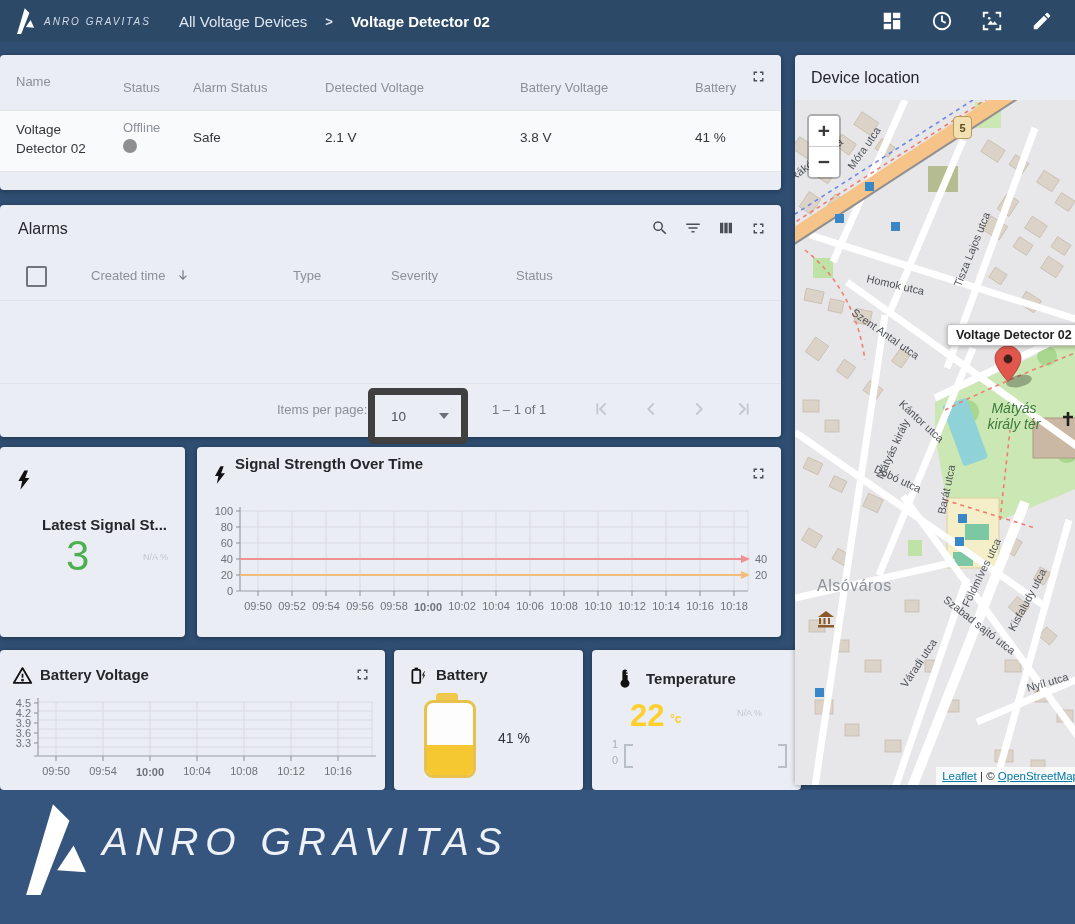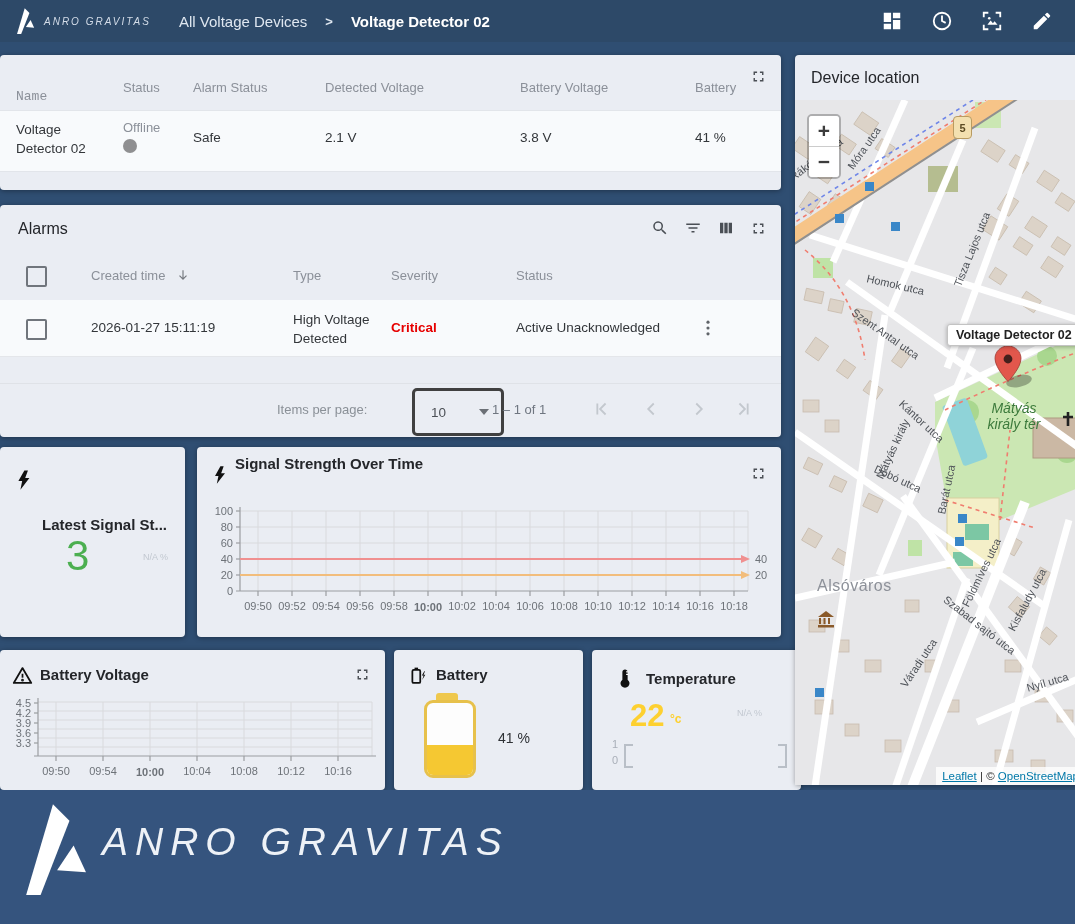--- a/index.html
+++ b/index.html
@@ -61,21 +61,21 @@
     <svg width="22" height="22" viewBox="0 0 24 24" fill="#fff">
       <path d="M3 17.25V21h3.75L17.81 9.94l-3.75-3.75L3 17.25zM20.71 7.04a1 1 0 0 0 0-1.41l-2.34-2.34a1 1 0 0 0-1.41 0l-1.83 1.83 3.75 3.75 1.83-1.83z"></path>
     </svg>
   </div>
 </div>
 
 <div class="card" style="left:0;top:55px;width:781px;height:135px;">
   <svg class="abs fs-ic" style="right:14px;top:13px;" width="17" height="17" viewBox="0 0 24 24" fill="#4a4f55">
     <path d="M7 14H5v5h5v-2H7v-3zM5 10h2V7h3V5H5v5zm12 7h-3v2h5v-5h-2v3zM14 5v2h3v3h2V5h-5z"></path>
   </svg>
-  <div class="abs hdr-txt" style="left:16px;top:34px;font-family:Liberation Mono, monospace;">Name</div>
+  <div class="abs hdr-txt" style="left:16px;top:19px;">Name</div>
   <div class="abs hdr-txt" style="left:123px;top:25px;">Status</div>
   <div class="abs hdr-txt" style="left:193px;top:25px;">Alarm Status</div>
   <div class="abs hdr-txt" style="left:325px;top:25px;">Detected Voltage</div>
   <div class="abs hdr-txt" style="left:520px;top:25px;">Battery Voltage</div>
   <div class="abs hdr-txt" style="left:695px;top:25px;">Battery</div>
 
   <div class="abs row-white" style="left:0;top:55px;width:781px;height:60px;border-top:1px solid #e2e5ea;border-bottom:1px solid #e2e5ea;">
     <div class="abs cell-txt" style="left:16px;top:9px;width:86px;line-height:19px;">Voltage Detector 02</div>
     <div class="abs hdr-txt" style="left:123px;top:9px;">Offline</div>
     <div class="abs" style="left:123px;top:28px;width:14px;height:14px;border-radius:50%;background:#8f8f91;"></div>
@@ -111,36 +111,24 @@
       <span>Created time</span>
     </span>
     <svg class="abs" style="left:176px;top:17px;" width="14" height="16" viewBox="0 0 24 24" fill="none" stroke="#75797f" stroke-width="2">
       <path d="M12 4v15M6 13l6 6 6-6"></path>
     </svg>
     <span class="abs hdr-txt" style="left:293px;top:18px;">Type</span>
     <span class="abs hdr-txt" style="left:391px;top:18px;">Severity</span>
     <span class="abs hdr-txt" style="left:516px;top:18px;">Status</span>
   </div>
 
-  <div class="abs row-white" style="left:0;top:95px;width:781px;height:56px;border-bottom:1px solid #e4e6ea;">
-    <span class="chk abs" style="left:26px;top:19px;"></span>
-    <span class="abs cell-txt" style="left:91px;top:20px;">2026-01-27 15:11:19</span>
-    <span class="abs cell-txt" style="left:293px;top:10px;width:92px;line-height:19px;">High Voltage Detected</span>
-    <span class="abs" style="left:391px;top:20px;font-size:13.5px;font-weight:700;color:#e60000;">Critical</span>
-    <span class="abs cell-txt" style="left:516px;top:20px;">Active Unacknowledged</span>
-    <svg class="abs" style="left:698px;top:16px;" width="20" height="24" viewBox="0 0 24 24" fill="#5f6368">
-      <circle cx="12" cy="5" r="1.9"></circle>
-        <circle cx="12" cy="12" r="1.9"></circle>
-        <circle cx="12" cy="19" r="1.9"></circle>
-    </svg>
-  </div>
 
   <div class="abs" style="left:0;top:178px;width:781px;height:54px;border-top:1px solid #dfe2e7;">
     <span class="abs" style="left:277px;top:18px;font-size:13px;color:#8a9097;">Items per page:</span>
-    <div class="abs" style="left:368px;top:4px;width:86px;height:42px;border:3px solid #404040;border-radius:5px;display:flex;align-items:center;margin-left:44px;">
+    <div class="abs" style="left:368px;top:4px;width:86px;height:42px;border:7px solid #404040;border-radius:5px;display:flex;align-items:center;">
       <span style="margin-left:16px;font-size:13.5px;color:#4c5056;">10</span>
       <span style="margin-left:auto;margin-right:12px;width:0;height:0;border-left:5px solid transparent;border-right:5px solid transparent;border-top:6px solid #6b7076;"></span>
     </div>
     <span class="abs" style="left:492px;top:18px;font-size:13px;color:#6f7680;">1 – 1 of 1</span>
     <svg class="abs" style="left:590px;top:13px;" width="22" height="24" viewBox="0 0 24 24" fill="none" stroke="#c3c8ce" stroke-width="2">
       <path d="M17 6l-6 6 6 6M8 6v12"></path>
     </svg>
     <svg class="abs" style="left:640px;top:13px;" width="22" height="24" viewBox="0 0 24 24" fill="none" stroke="#c3c8ce" stroke-width="2">
       <path d="M15 6l-6 6 6 6"></path>
     </svg>

